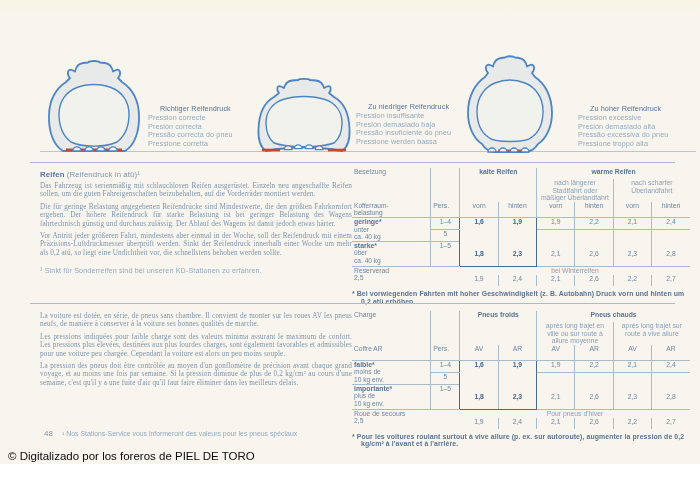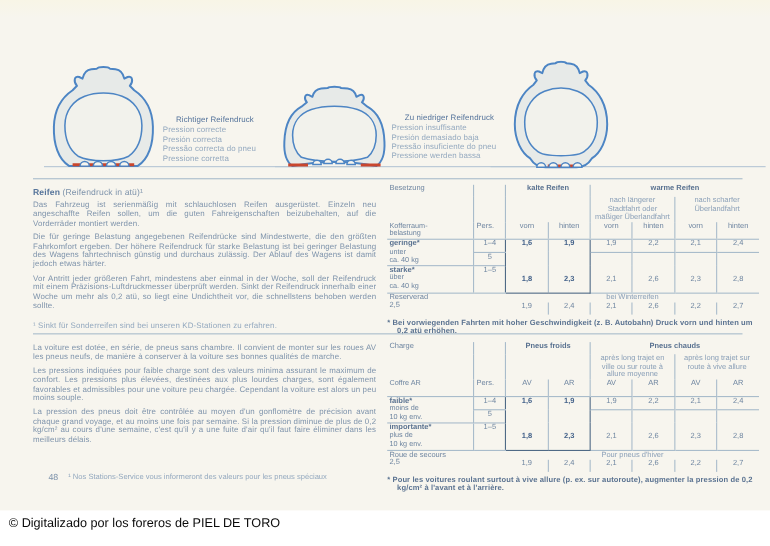--- a/index.html
+++ b/index.html
@@ -10,25 +10,25 @@
   html,body{margin:0;padding:0;}
   body{width:700px;height:496px;font-family:"Liberation Sans",sans-serif;background:#fff;}
   .page{position:relative;width:700px;height:496px;overflow:hidden;background:#fff;}
   .scan{position:absolute;left:0;top:0;width:700px;height:464px;
         background:linear-gradient(180deg,#f8f5e6 0px,var(--bg) 16px,var(--bg) 100%);}
   .rule{position:absolute;left:30px;width:645px;height:1px;background:var(--tline);}
   .ground{position:absolute;height:1px;background:#b5c6d4;}
   .tiresvg{position:absolute;}
   .caption{position:absolute;font-size:7.2px;line-height:8.8px;color:var(--ink-light);letter-spacing:.1px;}
   .caption .l0{color:#53729a;margin-left:12px;}
-  .coltext{position:absolute;left:30px;width:312px;color:var(--ink);font-size:7.2px;line-height:8.4px;
+  .coltext{position:absolute;left:40px;width:312px;color:var(--ink);font-size:7.2px;line-height:8.4px;
            text-align:justify;letter-spacing:.12px;}
   .coltext h3{margin:0 0 3px 0;font-size:7.8px;line-height:9px;color:var(--ink-strong);font-weight:bold;}
   .coltext h3 span.note{font-weight:normal;color:var(--ink);}
-  .coltext p{margin:0 0 4px 0;}
+  .coltext p{margin:0 0 4px 0;font-family:Liberation Serif, serif;}
   .fnote{margin-top:10px;color:var(--ink-light);}
   .tablewrap{position:absolute;left:352px;width:340px;}
   table.ptable{border-collapse:collapse;table-layout:fixed;width:338px;color:#6f86a1;}
   table.ptable td{padding:0 2px;vertical-align:top;font-size:6.8px;line-height:7.6px;overflow:hidden;}
   .c0{width:78px}.c1{width:29px}.cv{width:38px}
   .vl{border-left:1px solid var(--tline);}
   .th1 td{height:11px;} .th2 td{height:22px;} .th3 td{height:15px;}
   .rA td{height:10px;} .rA2 td{height:10px;} .rB td{height:24px;} .rS1 td{height:8px;} .rS2 td{height:11px;}
   .lblA{font-size:7px;color:#6f86a1;padding-top:2px;}
   .coldhd,.warmhd{font-weight:bold;text-align:center;color:#5b7391;font-size:7px;}
@@ -51,21 +51,21 @@
   .rB td.rowlbl,.rB td.persB{border-top:1px solid var(--tline);}
   .rB td{border-bottom:1px solid var(--tline);}
   .rB td.bxl{border-bottom:1.6px solid var(--tdark);}
   .rB td.bxr{border-bottom:1.6px solid var(--tdark);}
   .sparelbl span{display:block;font-size:6.8px;}
   .wlbl{text-align:center;font-size:6.4px;color:#8ba0b8;}
   .tfoot{margin-top:4px;font-size:6.9px;line-height:7.8px;font-weight:bold;color:#5b7391;
          padding-left:9px;text-indent:-9px;letter-spacing:.1px;}
   .pagenum{position:absolute;left:44px;top:429px;font-size:8px;color:var(--ink);}
   .frfn{position:absolute;left:62px;top:430px;font-size:6.9px;color:var(--ink-light);width:320px;}
-  .watermark{position:absolute;left:8px;top:470px;font-size:11.5px;font-weight:500;color:#0a0a0a;
+  .watermark{position:absolute;left:8px;top:450px;font-size:11.5px;font-weight:500;color:#0a0a0a;
              font-family:"Liberation Sans",sans-serif;}
   svg .body{fill:#e7eae8;stroke:var(--blue);stroke-width:1.8;stroke-linejoin:round;}
   svg .cav{fill:#f2f2ec;stroke:var(--blue);stroke-width:1.4;}
   svg .bump{fill:var(--bg);stroke:var(--blue);stroke-width:1.3;}
   svg .redl{stroke:var(--red);stroke-width:2.6;}
 </style>
 </head>
 <body>
 
 <div class="page">
@@ -112,20 +112,27 @@
 
   <svg class="tiresvg" style="left:462px;top:55px;" width="96" height="104" viewBox="0 0 96 104">
     <path class="body" d="M20 89 C12 84,6 72,6 58 C6 40,14 28,23 22 L26 18 C22.5 14,23.5 8.5,28 10 L31 11.5 C32 7,35 3.5,39 3 L43 2.5 C44.5 .8,51.5 .8,53 2.5 L57 3 C61 3.5,64 7,65 11.5 L68 10 C72.5 8.5,73.5 14,70 18 L73 22 C82 28,90 40,90 58 C90 72,84 84,76 89 C73 94,68 97,62 97 L34 97 C28 97,23 94,20 89 Z"></path>
     <path class="cav" d="M26 82 C19 77,15 68,15 56 C15 42,23 32,33 28 C38 26,43 25,48 25 C53 25,58 26,63 28 C73 32,81 42,81 56 C81 68,77 77,70 82 C64 88,32 88,26 82 Z"></path>
     <line class="redl" x1="36" y1="95.8" x2="60" y2="95.8"></line>
     <path class="bump" d="M26 97 a4 4 0 0 1 8 0 Z"></path>
     <path class="bump" d="M37 97 a4 4 0 0 1 8 0 Z"></path>
     <path class="bump" d="M48 97 a4 4 0 0 1 8 0 Z"></path>
     <path class="bump" d="M59 97 a4 4 0 0 1 8 0 Z"></path>
   </svg>
+  <div class="caption" style="left:578px;top:105px;">
+    <div class="l0">Zu hoher Reifendruck</div>
+    <div>Pression excessive</div>
+    <div>Presión demasiado alta</div>
+    <div>Pressão excessiva do pneu</div>
+    <div>Pressione troppo alta</div>
+  </div>
 
   <div class="rule" style="top:162px;"></div>
 
   <div class="coltext" style="top:170px;">
     <h3><span>Reifen</span><span class="note"> (Reifendruck in atü)¹</span></h3>
     <p>Das Fahrzeug ist serienmäßig mit schlauchlosen Reifen ausgerüstet. Einzeln neu angeschaffte Reifen sollen, um die guten Fahreigenschaften beizubehalten, auf die Vorderräder montiert werden.</p>
     <p>Die für geringe Belastung angegebenen Reifendrücke sind Mindestwerte, die den größten Fahrkomfort ergeben. Der höhere Reifendruck für starke Belastung ist bei geringer Belastung des Wagens fahrtechnisch günstig und durchaus zulässig. Der Ablauf des Wagens ist damit jedoch etwas härter.</p>
     <p>Vor Antritt jeder größeren Fahrt, mindestens aber einmal in der Woche, soll der Reifendruck mit einem Präzisions-Luftdruckmesser überprüft werden. Sinkt der Reifendruck innerhalb einer Woche um mehr als 0,2 atü, so liegt eine Undichtheit vor, die schnellstens behoben werden sollte.</p>
     <div class="fnote">¹ Sinkt für Sonderreifen sind bei unseren KD-Stationen zu erfahren.</div>
   </div>

